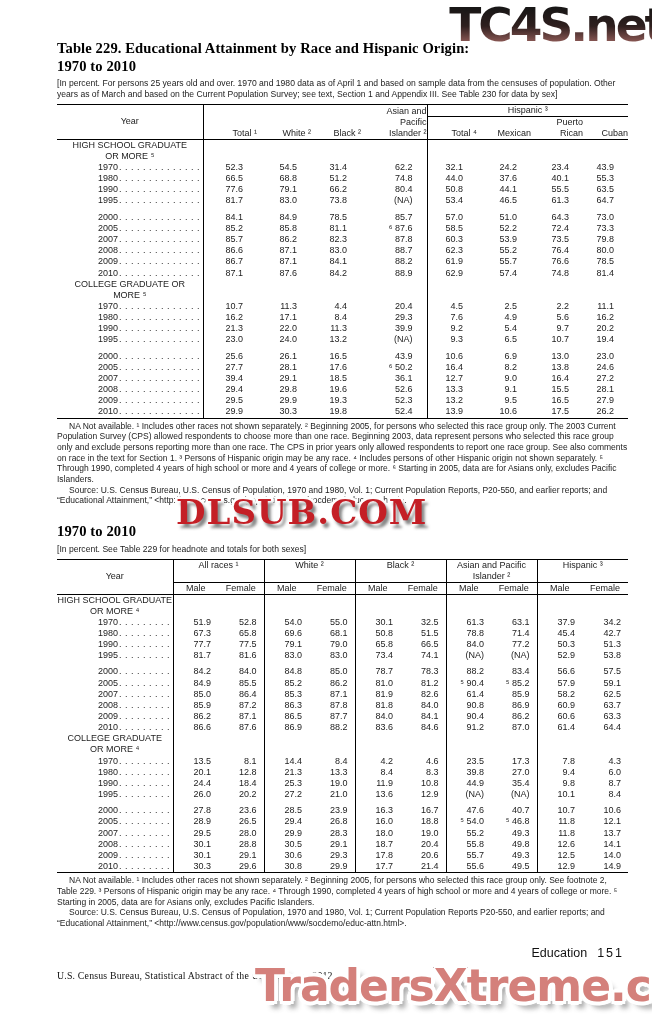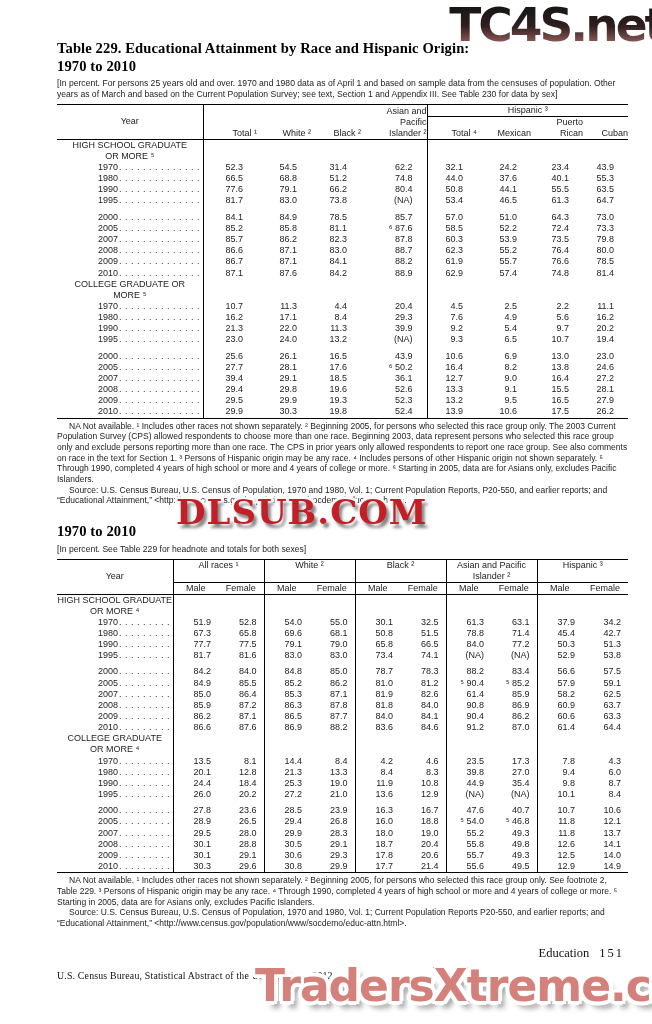--- a/index.html
+++ b/index.html
@@ -87,21 +87,21 @@
     -webkit-text-stroke:2px #4e211d; paint-order:stroke fill;
     text-shadow:
       -4px 0 0 #fff, 4px 0 0 #fff, 0 -4px 0 #fff, 0 4px 0 #fff,
       -3px -3px 0 #fff, 3px 3px 0 #fff, -3px 3px 0 #fff, 3px -3px 0 #fff,
       6px 7px 5px rgba(60,60,60,.45);
   }
 
   
   #page-label {
     position:absolute; right:28px; top:946px;
-    font-family:Liberation Serif, serif;
+    font-family:Liberation Sans, sans-serif;
     font-size:12.5px; color:#111;
   }
   #page-label .num { margin-left:10px; letter-spacing:2px; }
   #credit {
     position:absolute; left:57px; top:970px;
     font-family:Liberation Serif, serif;
     font-size:9.8px; letter-spacing:.2px; color:#111;
   }
 </style>
 </head>

